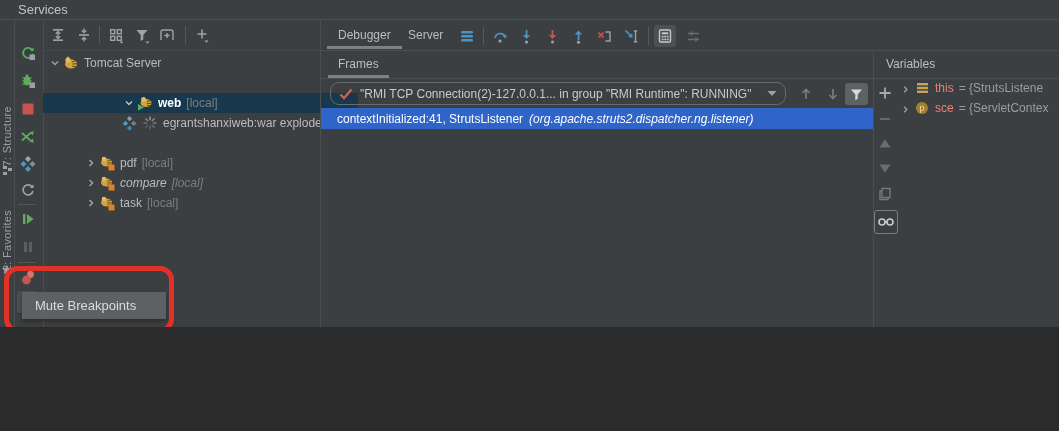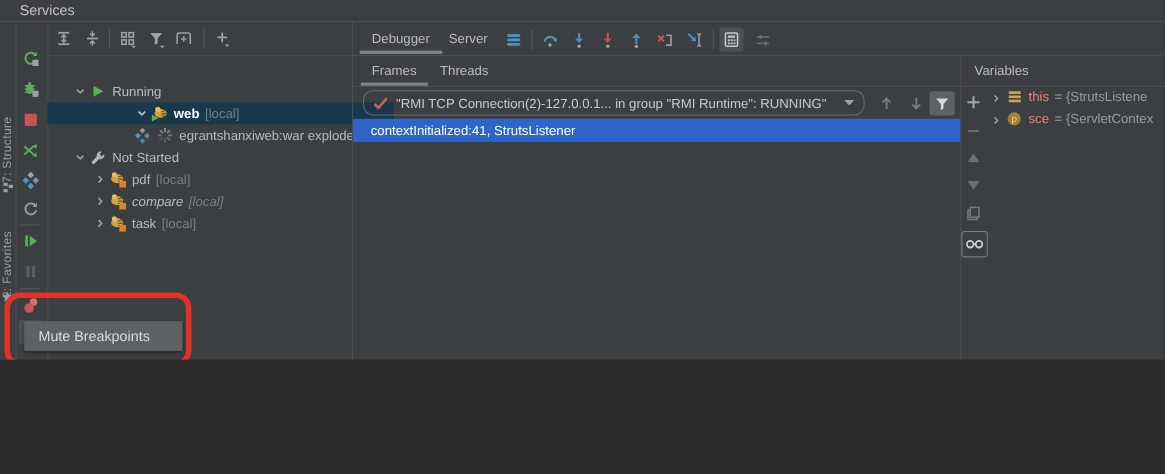--- a/index.html
+++ b/index.html
@@ -251,34 +251,38 @@
     <div class="ibtn" style="left:148px;top:4px;">
       <svg width="17" height="17" viewBox="0 0 17 17">
           <path d="M8 2.5v9M3.5 7h9" stroke="#9fa3a5" stroke-width="1.6" fill="none"></path>
           <path d="M10.5 13.5h4l-2 2.3z" fill="#9fa3a5"></path>
         </svg>
     </div>
   </div>
 
   <div class="abs tree">
 
-
-    <div class="trow" style="top:22px;">
-      <span class="chev" style="margin-left:22px;">
+    <div class="trow" style="top:2px;">
+      <span class="chev" style="margin-left:4px;">
           <svg width="10" height="10" viewBox="0 0 10 10" fill="none" stroke="#9da0a2" stroke-width="1.5">
             <path d="M2 3.5l3 3 3-3"></path>
           </svg>
         </span>
       <span class="nico">
-          <svg width="12" height="12" viewBox="0 0 12 12">
-            <path d="M2 1l9 5-9 5z" fill="#5cad5c"></path>
-          </svg>
-        </span>
-      <span class="nlabel">Running</span>
-    </div>
+          <svg width="16" height="16" viewBox="0 0 16 16">
+            <ellipse cx="8" cy="9" rx="6" ry="4.5" fill="#d2a23f"></ellipse>
+            <circle cx="5" cy="5" r="2.6" fill="#e4bd62"></circle>
+            <path d="M3.2 3.2l1.2-2 .9 1.6z" fill="#caa13c"></path>
+            <path d="M6.8 3.2l-1.2-2-.9 1.6z" fill="#caa13c"></path>
+            <path d="M9 7l4-1.5M9.5 9l4.5-.3M9 11l4 1" stroke="#5d4a16" stroke-width="1"></path>
+          </svg>
+        </span>
+      <span class="nlabel">Tomcat Server</span>
+    </div>
+
 
     <div class="trow sel" style="top:42px;padding-left:38px;">
       <span class="chev" style="margin-left:40px;">
           <svg width="10" height="10" viewBox="0 0 10 10" fill="none" stroke="#c3c6c8" stroke-width="1.5">
             <path d="M2 3.5l3 3 3-3"></path>
           </svg>
         </span>
       <span class="nico">
           <svg width="16" height="16" viewBox="0 0 16 16">
             <ellipse cx="9" cy="8" rx="5.5" ry="4" fill="#d2a23f"></ellipse>
@@ -308,33 +312,20 @@
             <line x1="11.2" y1="11.2" x2="9.4" y2="9.4" opacity=".45"></line>
             <line x1="7" y1="13" x2="7" y2="10.4" opacity=".35"></line>
             <line x1="2.8" y1="11.2" x2="4.6" y2="9.4" opacity=".25"></line>
             <line x1="1" y1="7" x2="3.6" y2="7" opacity=".5"></line>
             <line x1="2.8" y1="2.8" x2="4.6" y2="4.6" opacity=".7"></line>
           </svg>
         </span>
       <span class="nlabel">egrantshanxiweb:war exploded</span>
     </div>
 
-    <div class="trow" style="top:82px;">
-      <span class="chev" style="margin-left:22px;">
-          <svg width="10" height="10" viewBox="0 0 10 10" fill="none" stroke="#9da0a2" stroke-width="1.5">
-            <path d="M2 3.5l3 3 3-3"></path>
-          </svg>
-        </span>
-      <span class="nico">
-          <svg width="15" height="15" viewBox="0 0 16 16">
-            <path d="M13.6 4.2a4 4 0 0 1-5 5L4.3 13.5a1.6 1.6 0 0 1-2.3-2.3L6.3 7a4 4 0 0 1 5-5L9 4.3l2.3 2.3z" fill="#b4b8ba"></path>
-          </svg>
-        </span>
-      <span class="nlabel">Not Started</span>
-    </div>
 
     <div class="trow" style="top:102px;">
       <span class="chev" style="margin-left:40px;">
           <svg width="10" height="10" viewBox="0 0 10 10" fill="none" stroke="#9da0a2" stroke-width="1.5">
             <path d="M3.5 2l3 3-3 3"></path>
           </svg>
         </span>
       <span class="nico">
           <svg width="16" height="16" viewBox="0 0 16 16">
             <ellipse cx="7.5" cy="7.5" rx="5.5" ry="4" fill="#d2a23f"></ellipse>
@@ -457,21 +448,20 @@
       </svg>
   </div>
   <div class="ibtn abs" style="left:682px;top:25px;">
     <svg width="17" height="17" viewBox="0 0 17 17" stroke="#6a6e70" stroke-width="1.6">
         <path d="M3 5.5h11M3 11.5h11"></path>
         <path d="M6.5 3.5v4M11 9.5v4"></path>
       </svg>
   </div>
 
   <div class="subtab active" style="left:326px;"><span>Frames</span></div>
-  <div class="subtab" style="left:388px;"><span>Threads</span></div>
 
   <div class="abs combo">
     <svg width="14" height="12" viewBox="0 0 14 12">
         <path d="M1.5 6.5l3.5 3.5L12.5 1.5" fill="none" stroke="#d2604a" stroke-width="2.4"></path>
       </svg>
     <span class="ctext">"RMI TCP Connection(2)-127.0.0.1... in group "RMI Runtime": RUNNING"</span>
     <svg width="10" height="7" viewBox="0 0 10 7">
         <path d="M0.5 1l4.5 5 4.5-5z" fill="#9ea2a4"></path>
       </svg>
   </div>
@@ -486,20 +476,21 @@
       </svg>
   </div>
   <div class="ibtn abs togglebg" style="left:845px;top:83px;width:23px;height:22px;">
     <svg width="15" height="15" viewBox="0 0 15 15">
         <path d="M2 2.5h11l-4.3 5v4.2l-2.4 1.5V7.5z" fill="#d7dadb"></path>
       </svg>
   </div>
 
   <div class="abs framerow">
     <span class="loc">contextInitialized:41, StrutsListener</span>
+    <span class="pkg">(org.apache.struts2.dispatcher.ng.listener)</span>
   </div>
 
   <div class="vars-title">Variables</div>
 
   <div class="ibtn abs" style="left:874px;top:82px;">
     <svg width="14" height="14" viewBox="0 0 14 14" stroke="#a6aaac" stroke-width="1.8">
         <path d="M7 1.5v11M1.5 7h11"></path>
       </svg>
   </div>
   <div class="ibtn abs" style="left:874px;top:108px;">

